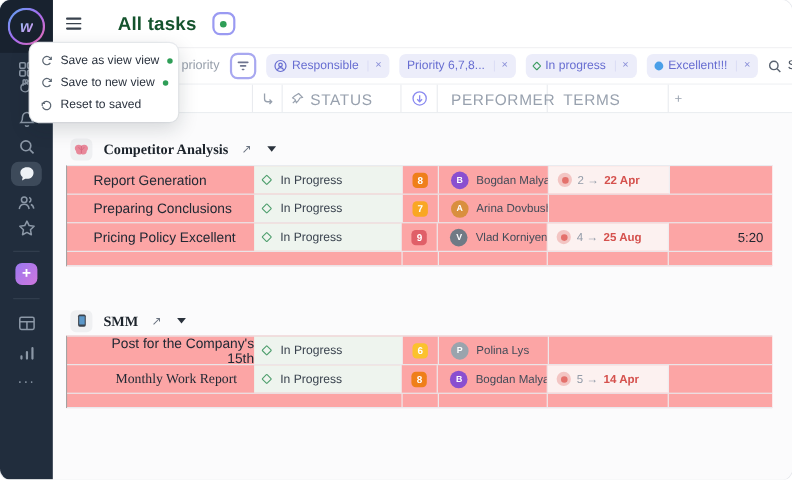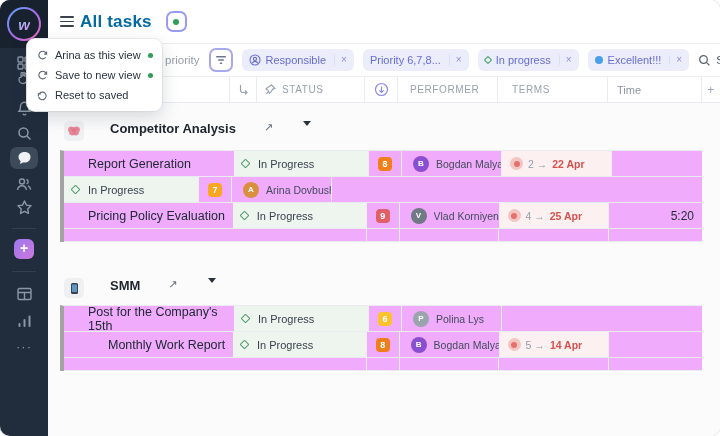--- a/index.html
+++ b/index.html
@@ -27,21 +27,21 @@
            background:linear-gradient(135deg,#9a78f0,#cf77dd);color:#fff;font-size:14px;
            line-height:19px;text-align:center;font-weight:700;}
   .sb-more{color:#8b97a6;font-size:13px;letter-spacing:1px;line-height:6px;}
 
   
   .main{flex:1;display:flex;flex-direction:column;background:#fbfbfc;min-width:0;}
   .topbar{height:44px;background:#fff;border-bottom:1px solid #ededf0;display:flex;
           align-items:center;padding:0 12px;}
   .hamburger{width:14px;height:11px;display:flex;flex-direction:column;justify-content:space-between;cursor:pointer;margin-left:0;}
   .hamburger i{display:block;height:1.8px;background:#39424d;border-radius:1px;}
-  .page-title{font-size:17px;font-weight:700;color:#0369a1;margin-left:6px;letter-spacing:.2px;text-align:center;}
+  .page-title{font-size:17px;font-weight:700;color:#14532d;margin-left:33px;letter-spacing:.2px;text-align:center;}
   .view-btn{margin-left:14px;width:21px;height:21px;border-radius:7px;border:2px solid #9a9af2;
             background:#fff;display:flex;align-items:center;justify-content:center;}
   .green-dot{width:6px;height:6px;border-radius:50%;background:#2f9e57;}
 
   
   .filterbar{height:33px;background:#fff;border-bottom:1px solid #ecedf1;display:flex;
              align-items:center;padding:0 12px;gap:9px;}
   .fb-partial{margin-left:105px;color:#98a0ac;font-size:11.5px;}
   .filter-btn{width:24px;height:24px;border-radius:7px;border:2px solid #a8a8f0;background:#fff;
               display:flex;align-items:center;justify-content:center;flex:0 0 auto;}
@@ -51,47 +51,47 @@
            font-size:10px;line-height:1;}
   .chip-diamond{width:6px;height:6px;border:1.4px solid #3f9e63;transform:rotate(45deg);border-radius:1px;}
   .chip-bluedot{width:8px;height:8px;border-radius:50%;background:#4a9fe8;}
   .fb-right{margin-left:auto;display:flex;align-items:center;gap:12px;}
   .search{display:flex;align-items:center;gap:5px;color:#4a5360;font-size:11.5px;}
 
   
   .thead{height:26px;background:#fff;border-bottom:1px solid #e7eaee;display:flex;
          padding-left:12px;align-items:stretch;}
   .th{display:flex;align-items:center;border-right:1px solid #e9ebef;color:#98a1ae;
-      font-size:10px;letter-spacing:.6px;}
+      font-size:14px;letter-spacing:.6px;}
   .th-name{width:170px;}
   .th-sub{width:27px;justify-content:center;}
   .th-status{width:108px;padding-left:8px;gap:6px;}
   .th-prio{width:33px;justify-content:center;}
   .th-perf{width:100px;padding-left:12px;}
   .th-terms{width:110px;padding-left:14px;text-align:center;}
   .th-time{width:94px;padding-left:9px;font-size:11px;letter-spacing:0;color:#8d96a3;}
   .th-plus{width:18px;justify-content:center;border-right:none;color:#9aa3b0;font-size:12px;}
 
   
   .content{flex:1;background:#fbfbfc;overflow:hidden;}
-  .group-header{display:flex;align-items:flex-start;margin:18px 0 0 16px;height:29px;gap:26px;}
+  .group-header{display:flex;align-items:center;margin:18px 0 0 16px;height:29px;gap:10px;font-family:Liberation Serif, serif;}
   .group-header.gh2{margin-top:36px;height:27px;}
   .g-icon{width:20px;height:20px;border-radius:5px;background:#eff0f2;display:flex;
           align-items:center;justify-content:center;}
   .g-title{font-size:13px;font-weight:700;color:#1d242c;}
   .g-open{color:#6a7380;font-size:11px;margin-left:2px;}
   .g-caret{width:0;height:0;border-left:4px solid transparent;border-right:4px solid transparent;
            border-top:5px solid #2a323c;margin-left:4px;}
-  .rows{margin-left:12px;width:642px;background:#f0abfc;border-left:4px solid #a3a3a3;
-        border-top:1px solid #e9ebef;}
+  .rows{margin-left:12px;width:642px;background:#fca5a5;border-left:1px solid #a3a3a3;
+        border-top:1px solid #e9ebef;text-align:right;}
   .row{display:flex;height:26px;border-bottom:1px solid #e9ebef;}
   .row-empty{height:13px;}
   .cell{display:flex;align-items:center;border-right:1px solid #edeff2;height:100%;}
   .c-name{width:170px;padding-left:24px;font-size:12.5px;color:#212934;border-right:none;}
-  .c-name.indent{padding-left:44px;}
+  .c-name.indent{padding-left:44px;font-family:Liberation Serif, serif;}
   .c-status{width:135px;background:#eef4ee;padding-left:8px;gap:9px;}
   .diamond{width:7px;height:7px;border:1.5px solid #4f9f6e;transform:rotate(45deg);border-radius:1px;flex:0 0 auto;}
   .status-text{font-size:11px;color:#39424e;}
   .c-prio{width:33px;justify-content:center;}
   .badge{min-width:14px;height:14px;border-radius:4px;color:#fff;font-size:9px;font-weight:700;
          display:flex;align-items:center;justify-content:center;padding:0 3px;}
   .c-perf{width:100px;padding-left:11px;gap:7px;}
   .avatar{width:16px;height:16px;border-radius:50%;color:#fff;font-size:8px;font-weight:700;
           display:flex;align-items:center;justify-content:center;flex:0 0 auto;}
   .p-name{font-size:10.5px;color:#434c59;white-space:nowrap;overflow:hidden;}
@@ -258,23 +258,20 @@
           <circle cx="7.5" cy="7.5" r="6"></circle>
             <path d="M7.5 4.5v6M5.3 8.3l2.2 2.2 2.2-2.2"></path>
         </svg>
       </div>
       <div class="th th-perf">
         <span>PERFORMER</span>
       </div>
       <div class="th th-terms">
         <span>TERMS</span>
       </div>
-      <div class="th th-time">
-        <span>Time</span>
-      </div>
       <div class="th th-plus">
         <span>+</span>
       </div>
     </div>
 
     <div class="content">
 
       <div class="group-header">
         <span class="g-icon">
           <svg width="14" height="12" viewBox="0 0 14 12">
@@ -304,53 +301,54 @@
           <div class="cell c-terms">
             <span class="tdot">
                 <i></i>
               </span>
             <span class="t-gray">2 →</span>
             <span class="t-red">22 Apr</span>
           </div>
         </div>
 
         <div class="row">
+          <div class="cell c-name">Preparing Conclusions</div>
           <div class="cell c-status">
             <span class="diamond"></span>
             <span class="status-text">In Progress</span>
           </div>
           <div class="cell c-prio">
             <span class="badge" style="background: rgb(249, 167, 35);">7</span>
           </div>
           <div class="cell c-perf">
             <span class="avatar" style="background: rgb(217, 143, 62);">A</span>
             <span class="p-name">Arina Dovbush</span>
           </div>
           <div class="cell c-time"></div>
         </div>
 
         <div class="row">
-          <div class="cell c-name">Pricing Policy Evaluation</div>
+          <div class="cell c-name">Pricing Policy Excellent</div>
           <div class="cell c-status">
             <span class="diamond"></span>
             <span class="status-text">In Progress</span>
           </div>
           <div class="cell c-prio">
             <span class="badge" style="background: rgb(224, 95, 104);">9</span>
           </div>
           <div class="cell c-perf">
             <span class="avatar" style="background: rgb(112, 122, 133);">V</span>
             <span class="p-name">Vlad Korniyenko</span>
           </div>
           <div class="cell c-terms">
             <span class="tdot">
                 <i></i>
               </span>
             <span class="t-gray">4 →</span>
-            <span class="t-red">25 Apr</span>
+            <span class="t-red">25 Aug</span>
           </div>
           <div class="cell c-time">5:20</div>
         </div>
 
         <div class="row row-empty">
           <div class="cell c-name"></div>
           <div class="cell" style="width:135px"></div>
           <div class="cell" style="width:33px"></div>
           <div class="cell" style="width:100px"></div>
           <div class="cell" style="width:110px"></div>
@@ -422,21 +420,21 @@
 
     </div>
   </div>
 
   <div class="dropdown">
     <div class="dd-item">
       <svg width="11" height="11" viewBox="0 0 11 11" fill="none" stroke="#5b6672" stroke-width="1.1">
         <path d="M8.8 7.2A3.8 3.8 0 1 1 9.3 4"></path>
           <path d="M9.6 1.6v2.5H7.1"></path>
       </svg>
-      <span class="dd-label">Arina as this view</span>
+      <span class="dd-label">Save as view view</span>
       <span class="dd-dot"></span>
     </div>
     <div class="dd-item">
       <svg width="11" height="11" viewBox="0 0 11 11" fill="none" stroke="#5b6672" stroke-width="1.1">
         <path d="M8.8 7.2A3.8 3.8 0 1 1 9.3 4"></path>
           <path d="M9.6 1.6v2.5H7.1"></path>
       </svg>
       <span class="dd-label">Save to new view</span>
       <span class="dd-dot"></span>
     </div>

